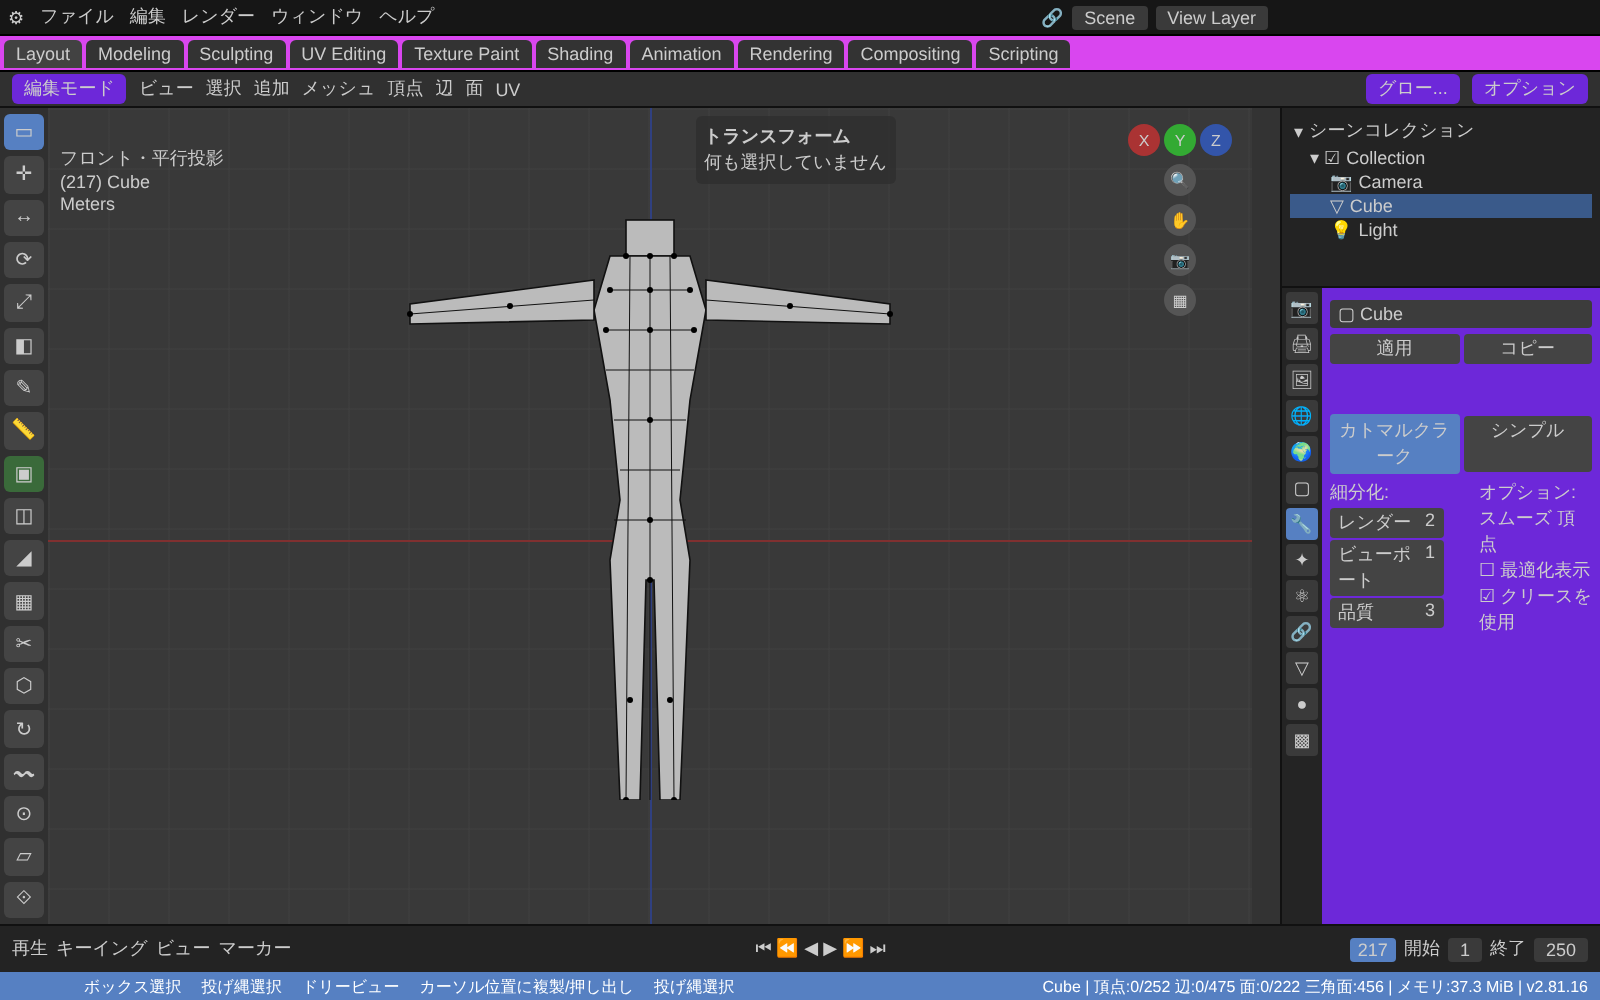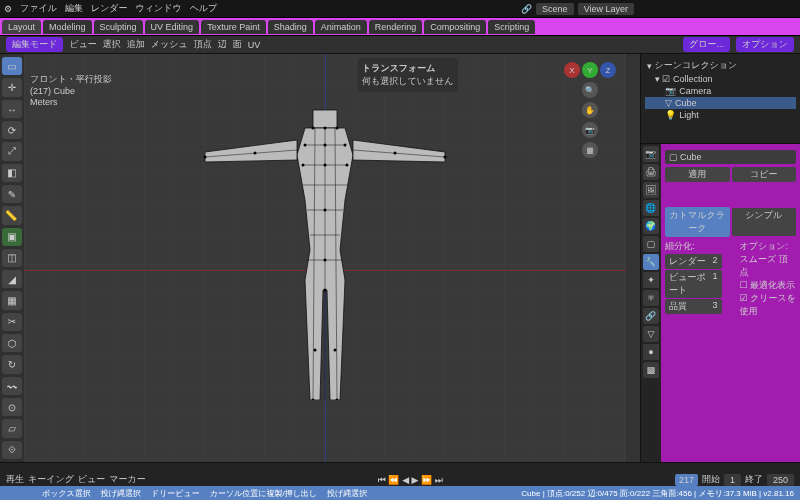--- a/index.html
+++ b/index.html
@@ -20,36 +20,36 @@
 .axis-x { position:absolute; top:53%; left:0; right:0; height:1px; background:#803030; }
 .axis-y { position:absolute; left:50%; top:0; bottom:0; width:1px; background:#304080; }
 .model { position:absolute; left:50%; top:48%; transform:translate(-50%,-50%); width:260px; height:300px; }
 .gizmo { position:absolute; top:8px; right:10px; display:flex; flex-direction:column; gap:4px; align-items:center;}
 .gizmo .ball { width:16px; height:16px; border-radius:50%; background:#555; font-size:8px; display:flex; align-items:center; justify-content:center;}
 .rcol { width:160px; background:#2a2a2a; display:flex; flex-direction:column; border-left:1px solid #111;}
 .npanel { width:14px; background:#333; }
 .outliner { height:90px; background:#232323; padding:4px; font-size:9px; border-bottom:1px solid #111;}
 .outliner .row { padding:1px 2px; display:flex; align-items:center; gap:3px;}
 .outliner .row.sel { background:#3a5a8a; }
-.props { flex:1; background:#a21caf; padding:4px; font-size:9px; overflow:hidden;}
+.props { flex:1; background:#6d28d9; padding:4px; font-size:9px; overflow:hidden;}
 .props .hdr { background:#3c3c3c; padding:2px 4px; margin:2px 0; border-radius:2px;}
 .props .field { background:#444; padding:1px 4px; margin:1px 0; border-radius:2px; display:flex; justify-content:space-between;}
 .props .bluebtn { background:#5680c2; padding:2px 4px; border-radius:2px; text-align:center;}
 .ptabs { width:20px; background:#242424; display:flex; flex-direction:column; gap:2px; padding:2px;}
 .ptabs div { width:16px; height:16px; background:#3a3a3a; border-radius:2px; font-size:9px; display:flex; align-items:center; justify-content:center;}
 .ptabs div.active { background:#5680c2; }
 .proparea { display:flex; flex:1; }
-.timeline { height:24px; background:#232323; display:flex; align-items:flex-end; padding:0 6px; gap:4px; font-size:9px; border-top:1px solid #111;}
+.timeline { height:24px; background:#232323; display:flex; align-items:center; padding:0 6px; gap:4px; font-size:9px; border-top:1px solid #111;}
 .timeline .frame { background:#5680c2; padding:1px 4px; border-radius:2px; }
 .timeline .num { background:#3a3a3a; padding:1px 6px; border-radius:2px;}
 .status { height:14px; background:#5680c2; color:#fff; display:flex; align-items:center; padding:0 6px; gap:10px; font-size:8px; justify-content:space-between;}
 .status .left { display:flex; gap:10px;margin-left:36px;}
 .scenebox { position:absolute; top:0; right:160px; height:18px; display:flex; align-items:center; gap:4px; padding:0 6px; font-size:9px;}
 .scenebox .f { background:#3a3a3a; padding:1px 6px; border-radius:2px;}
-.transformpanel { position:absolute; top:4px; right:168px; width:100px; background:#2e2e2ecc; padding:4px; font-size:9px; border-radius:3px;}
+.transformpanel { position:absolute; top:4px; right:178px; width:100px; background:#2e2e2ecc; padding:4px; font-size:9px; border-radius:3px;}
 svg.body { width:100%; height:100%; }
 .wire { stroke:#111; stroke-width:0.8; fill:#bbb; }
 .dot { fill:#000; }
 </style>
 </head>
 <body>
 
 <div class="topbar">
   <span>⚙</span>
   <span>ファイル</span>

